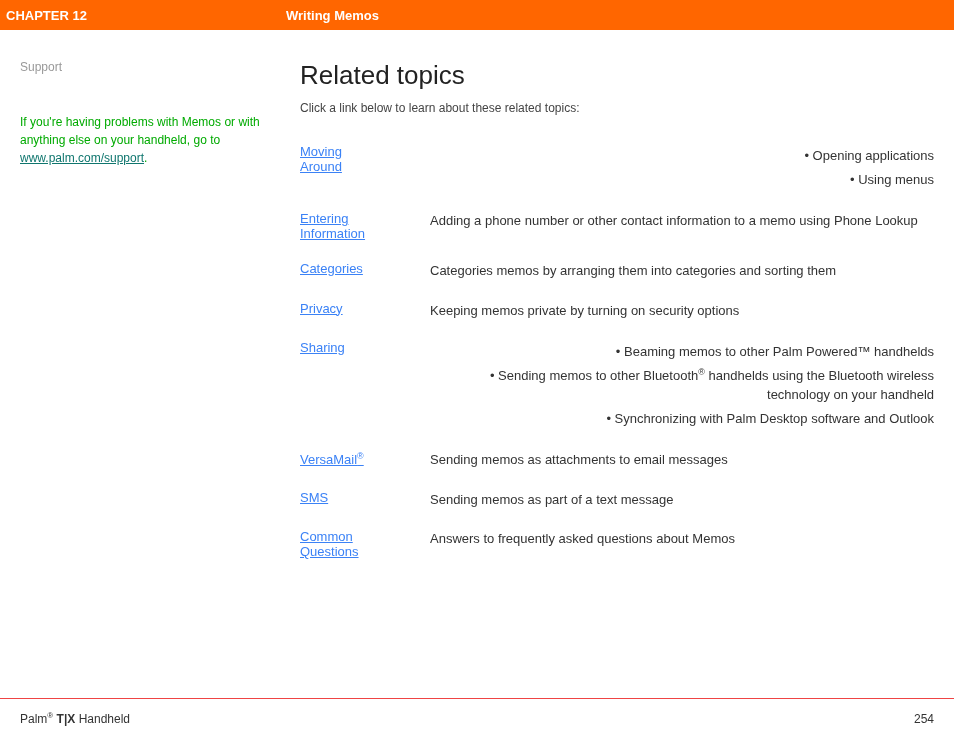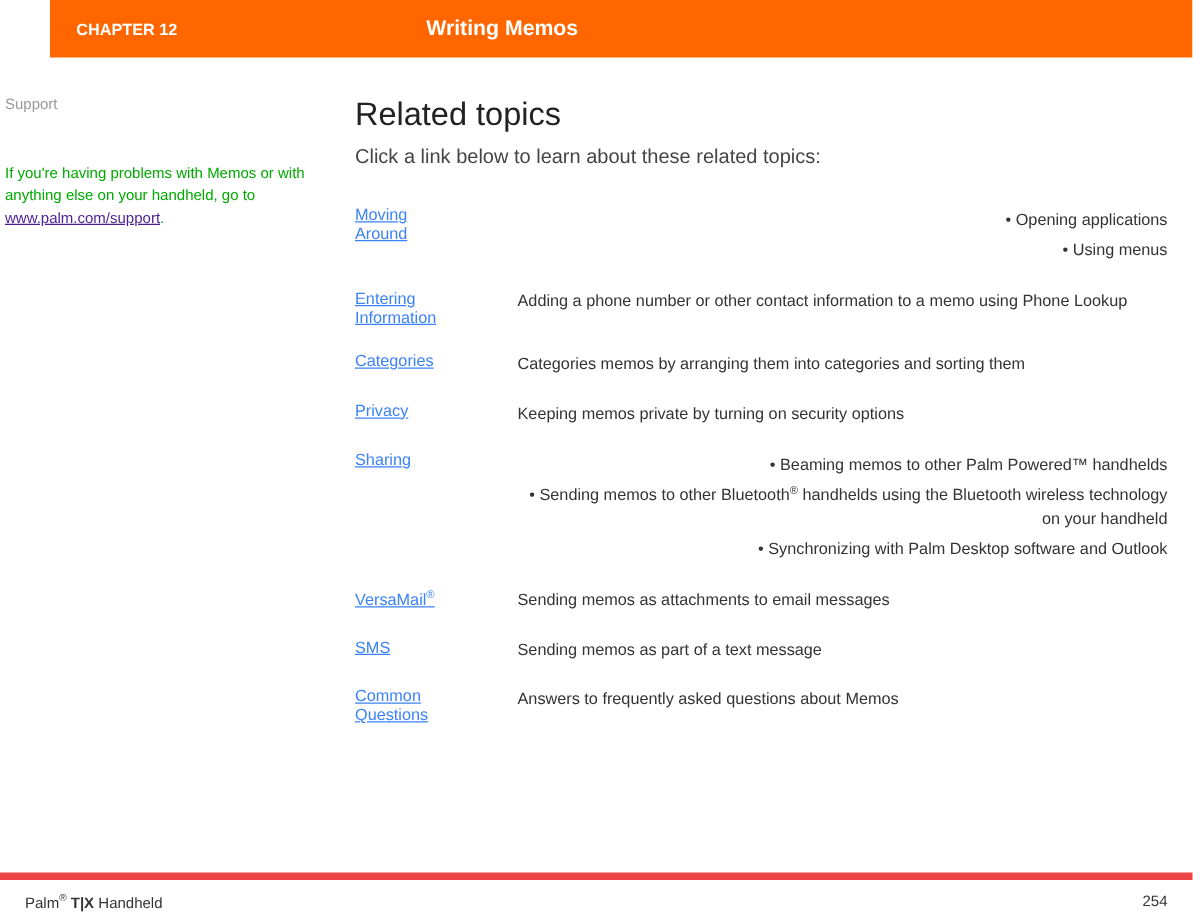--- a/index.html
+++ b/index.html
@@ -14,44 +14,43 @@
       font-family: Arial, Helvetica, sans-serif;
       font-size: 13px;
       background: #ffffff;
       color: #333333;
       overflow: hidden;
     }
 
     
     .header-bar {
       background-color: #FF6600;
-      height: 46px;
+      height: 30px;
       display: flex;
       align-items: center;
-      padding: 0 21px;
-      margin-left: 40px;
+      padding: 0 6px;
     }
 
     .header-chapter {
       color: #ffffff;
       font-weight: bold;
       font-size: 13px;
       flex: 0 0 280px;
     }
 
     .header-title {
       color: #ffffff;
       font-weight: bold;
-      font-size: 17px;
+      font-size: 13px;
     }
 
     
     .content-wrapper {
       display: flex;
-      padding: 30px 20px 20px 4px;
+      padding: 30px 20px 20px 20px;
       height: calc(738px - 30px - 40px);
     }
 
     
     .sidebar {
       flex: 0 0 270px;
       padding-right: 20px;
     }
 
     .sidebar-support-label {
@@ -61,40 +60,40 @@
     }
 
     .sidebar-support-text {
       color: #00AA00;
       font-size: 12px;
       line-height: 1.5;
       margin-top: 39px;
     }
 
     .sidebar-link {
-      color: #4c1d95;
+      color: #0f766e;
       font-size: 12px;
       text-decoration: underline;
     }
 
     
     .main-content {
       flex: 1;
       padding-left: 10px;
     }
 
     .page-title {
       font-size: 26px;
       font-weight: normal;
       color: #222222;
       margin-bottom: 10px;
     }
 
     .intro-text {
-      font-size: 16px;
+      font-size: 12px;
       color: #444444;
       margin-bottom: 24px;
     }
 
     
     .topics-table {
       width: 100%;
       border-collapse: collapse;
     }
 
@@ -145,21 +144,21 @@
       height: 6px;
     }
 
     
     .footer {
       position: absolute;
       bottom: 0;
       left: 0;
       right: 0;
       height: 40px;
-      border-top: 6px solid #ef4444;
+      border-top: 1px solid #ef4444;
       display: flex;
       align-items: center;
       justify-content: space-between;
       padding: 0 20px;
     }
 
     .footer-brand {
       font-size: 12px;
       color: #333333;
     }

